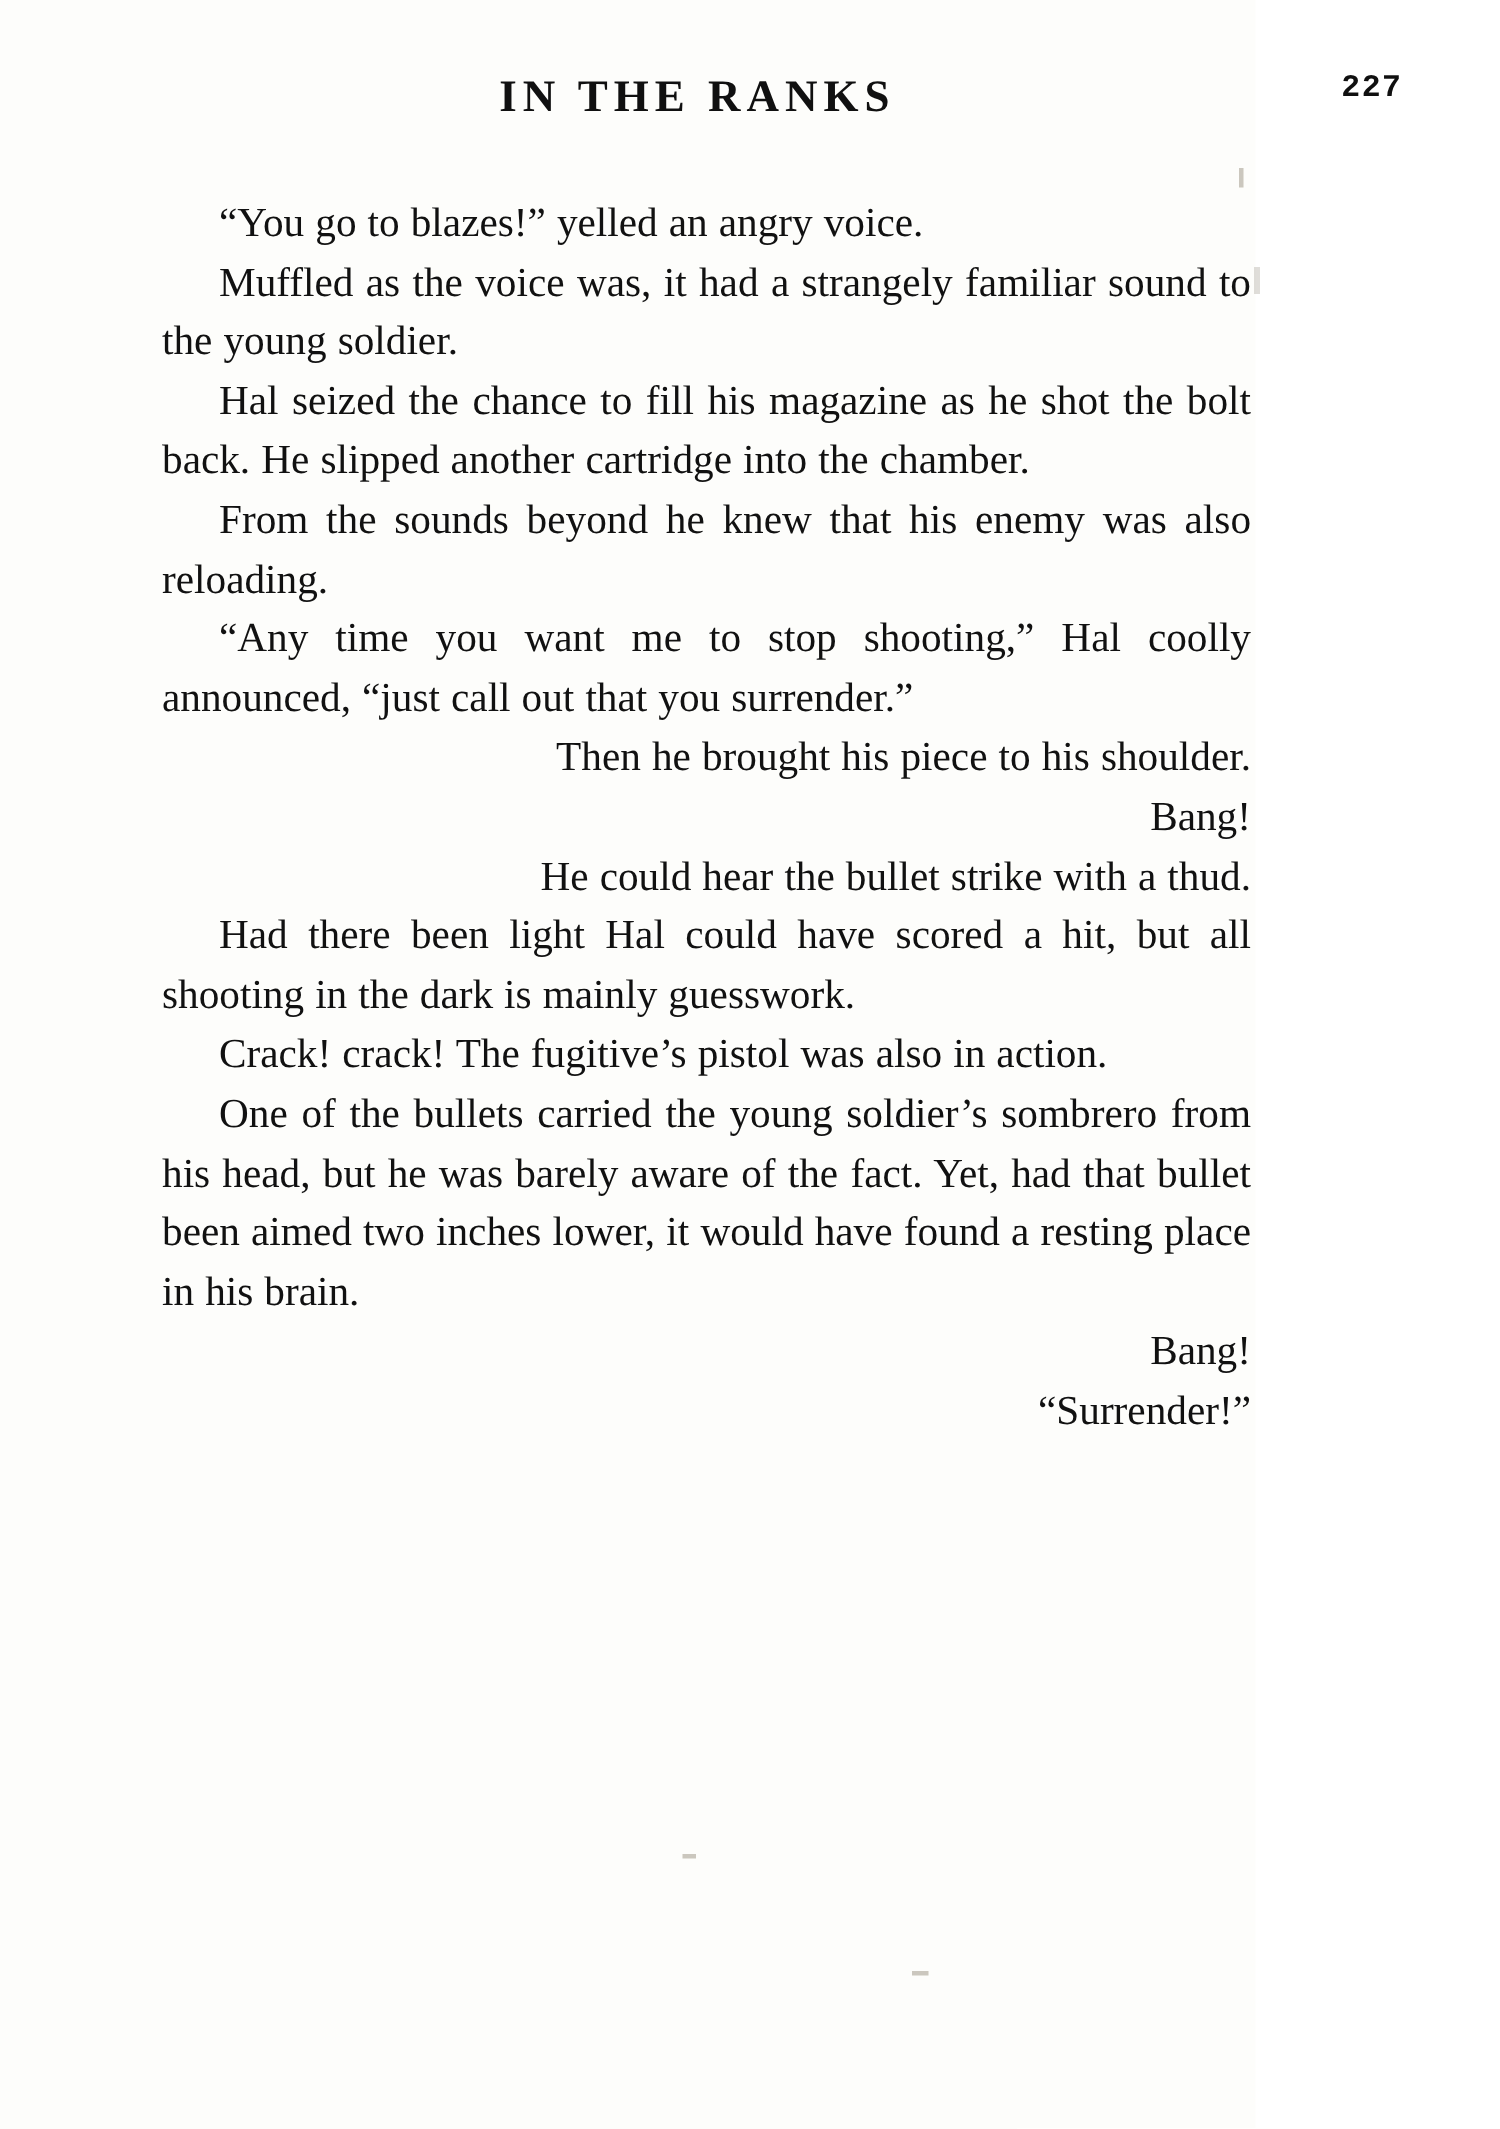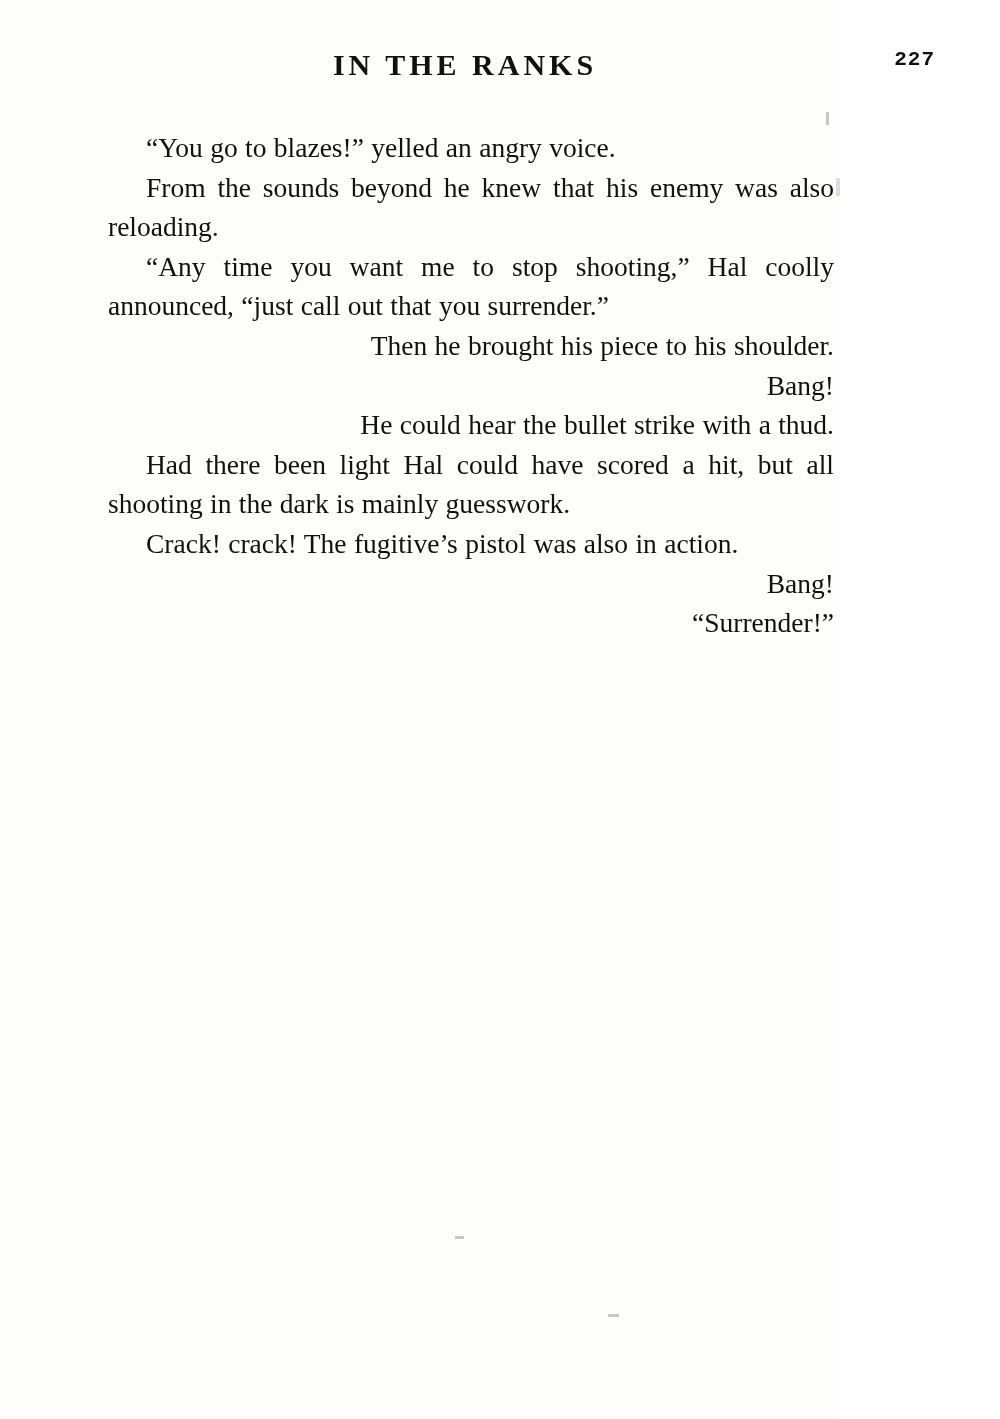--- a/index.html
+++ b/index.html
@@ -88,27 +88,30 @@
 
 <div class="page">
 
   <div class="page-header">
     <div class="running-head">IN THE RANKS</div>
     <div class="folio">227</div>
   </div>
 
   <div class="body-text">
     <p class="para last-line-left">“You go to blazes!” yelled an angry voice.</p>
+    <p class="para last-line-left">Muffled as the voice was, it had a strangely familiar sound to the young soldier.</p>
+    <p class="para last-line-left">Hal seized the chance to fill his magazine as he shot the bolt back.  He slipped another cartridge into the chamber.</p>
     <p class="para last-line-left">From the sounds beyond he knew that his enemy was also reloading.</p>
     <p class="para last-line-left">“Any time you want me to stop shooting,” Hal coolly announced, “just call out that you surrender.”</p>
     <p class="para short">Then he brought his piece to his shoulder.</p>
     <p class="para short">Bang!</p>
     <p class="para short">He could hear the bullet strike with a thud.</p>
     <p class="para last-line-left">Had there been light Hal could have scored a hit, but all shooting in the dark is mainly guesswork.</p>
     <p class="para last-line-left">Crack! crack!   The fugitive’s pistol was also in action.</p>
+    <p class="para last-line-left">One of the bullets carried the young soldier’s sombrero from his head, but he was barely aware of the fact.   Yet, had that bullet been aimed two inches lower, it would have found a resting place in his brain.</p>
     <p class="para short">Bang!</p>
     <p class="para short">“Surrender!”</p>
   </div>
 
   <div class="speck s1"></div>
   <div class="speck s2"></div>
   <div class="speck s3"></div>
   <div class="speck s4"></div>
 
 </div>

